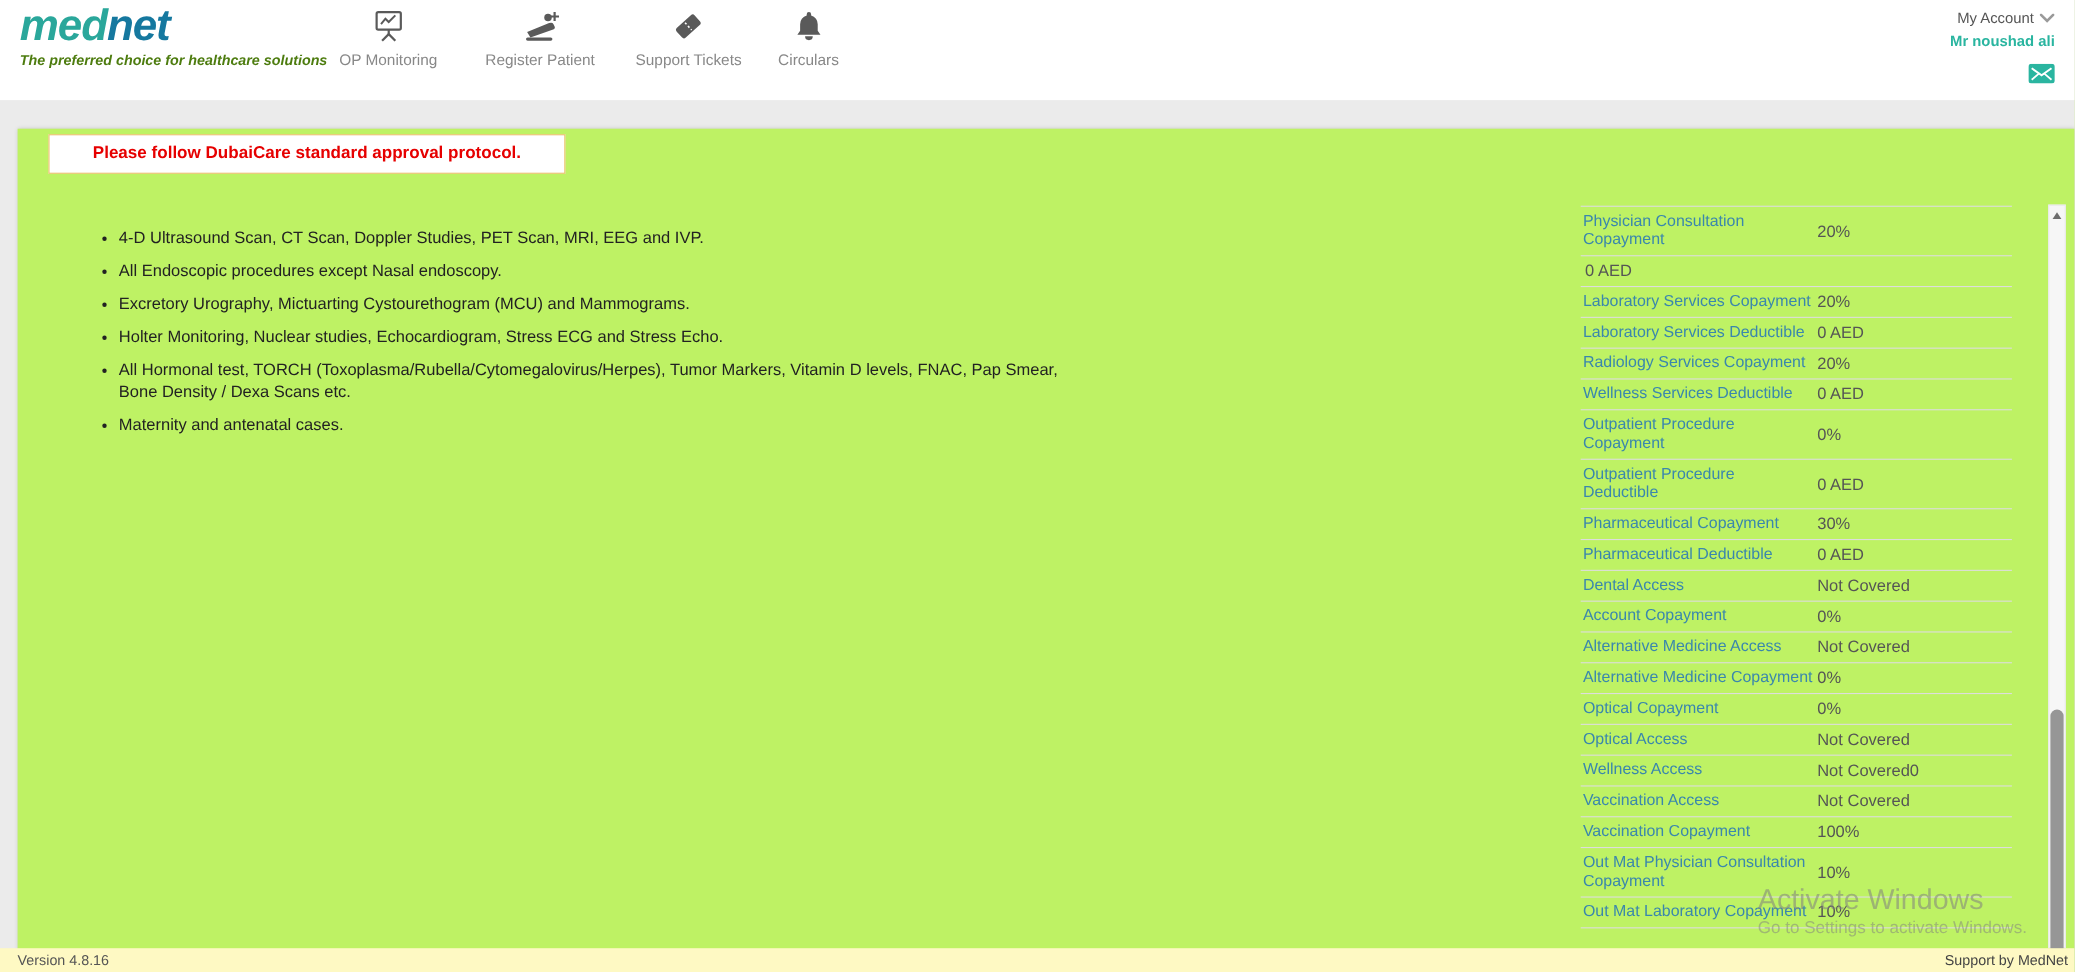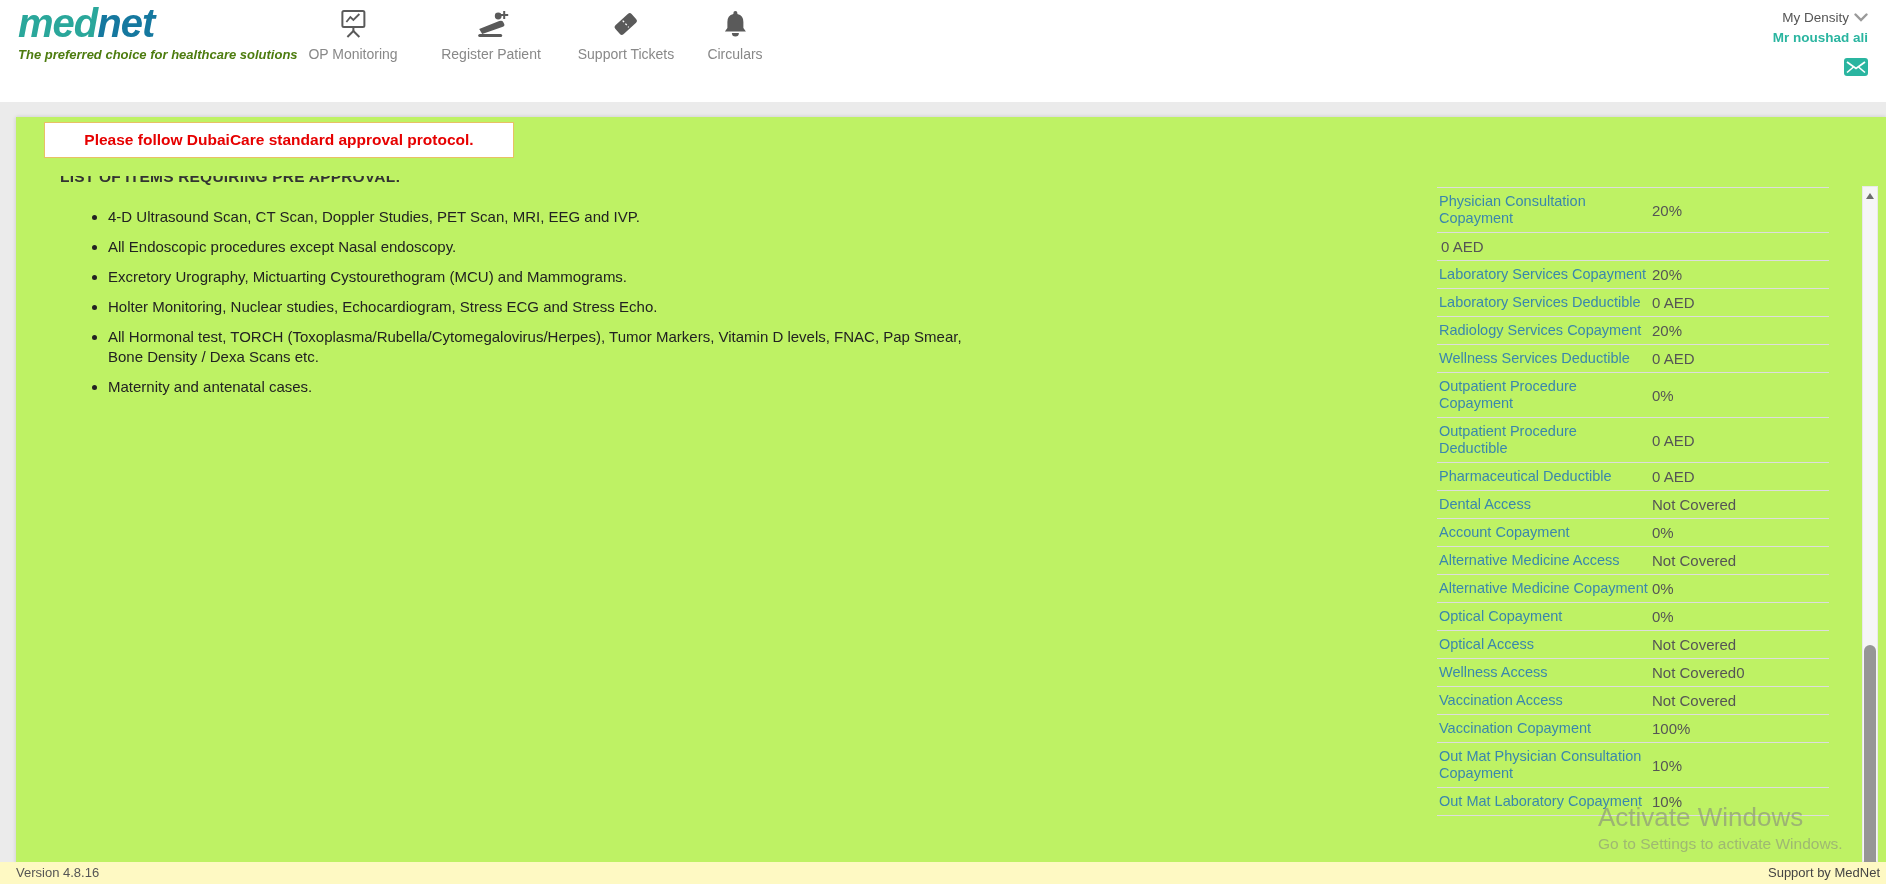--- a/index.html
+++ b/index.html
@@ -1,21 +1,21 @@
 <!DOCTYPE html>
 <html><head>
 <meta charset="utf-8">
 <style>
   * { margin:0; padding:0; box-sizing:border-box; }
   html,body { width:1886px; height:884px; overflow:hidden; background:#ebebeb;
               font-family:"Liberation Sans", sans-serif; }
   .page { position:relative; width:1886px; height:884px; }
 
   
-  .header { position:absolute; left:0; top:0; width:1886px; height:102px; background:#ffffff; }
+  .header { position:absolute; left:0; top:0; width:1886px; height:91px; background:#ffffff; }
   .logo { position:absolute; left:18px; top:2px; cursor:pointer; }
   .logo-text { font-size:40px; font-weight:bold; font-style:italic; letter-spacing:-1px; line-height:42px; }
   .logo-med { color:#2aa79b; }
   .logo-net { color:#15789f; }
   .logo-tagline { font-size:13px; font-style:italic; font-weight:bold; color:#4d7c0f; margin-top:3px; }
 
   .nav-item { position:absolute; top:6px; text-align:center; transform:translateX(-50%); cursor:pointer; }
   .nav-icon { height:36px; display:flex; align-items:center; justify-content:center; }
   .nav-label { font-size:14px; color:#888; margin-top:4px; white-space:nowrap; }
 
@@ -118,21 +118,21 @@
         <svg width="30" height="34" viewBox="0 0 30 34">
           <path d="M15 4 a2 2 0 0 1 2 2 v1 a8 8 0 0 1 6 8 v6 l2.5 3.5 H4.5 L7 21 v-6 a8 8 0 0 1 6 -8 v-1 a2 2 0 0 1 2 -2 z" fill="#5a5a5a"></path>
           <path d="M11.5 26 a3.5 3.5 0 0 0 7 0 z" fill="#5a5a5a"></path>
         </svg>
       </div>
       <div class="nav-label">Circulars</div>
     </div>
 
     <div class="account">
       <div class="account-menu">
-        <span>My Density</span>
+        <span>My Account</span>
         <span>
           <svg width="14" height="9" viewBox="0 0 14 9">
               <polyline points="1.5,1.5 7,7 12.5,1.5" fill="none" stroke="#9a9a9a" stroke-width="2.4" stroke-linecap="round"></polyline>
             </svg>
         </span>
       </div>
       <div class="account-user">Mr noushad ali</div>
     </div>
 
     <div class="mail-btn">
@@ -143,23 +143,20 @@
       </svg>
     </div>
   </div>
 
   <div class="card">
 
     <div class="alert-box">
       <span class="alert-text">Please follow DubaiCare standard approval protocol.</span>
     </div>
 
-    <div class="heading-clip">
-      <h3>LIST OF ITEMS REQUIRING PRE APPROVAL:</h3>
-    </div>
 
     <ul class="bullet-list">
 
         <li>4-D Ultrasound Scan, CT Scan, Doppler Studies, PET Scan, MRI, EEG and IVP.</li>
 
         <li>All Endoscopic procedures except Nasal endoscopy.</li>
 
         <li>Excretory Urography, Mictuarting Cystourethogram (MCU) and Mammograms.</li>
 
         <li>Holter Monitoring, Nuclear studies, Echocardiogram, Stress ECG and Stress Echo.</li>
@@ -206,20 +203,24 @@
 Copayment</div>
           <div class="bvalue">0%</div>
         </div>
 
         <div class="brow">
           <div class="blabel">Outpatient Procedure
 Deductible</div>
           <div class="bvalue">0 AED</div>
         </div>
 
+        <div class="brow">
+          <div class="blabel">Pharmaceutical Copayment</div>
+          <div class="bvalue">30%</div>
+        </div>
 
         <div class="brow">
           <div class="blabel">Pharmaceutical Deductible</div>
           <div class="bvalue">0 AED</div>
         </div>
 
         <div class="brow">
           <div class="blabel">Dental Access</div>
           <div class="bvalue">Not Covered</div>
         </div>

